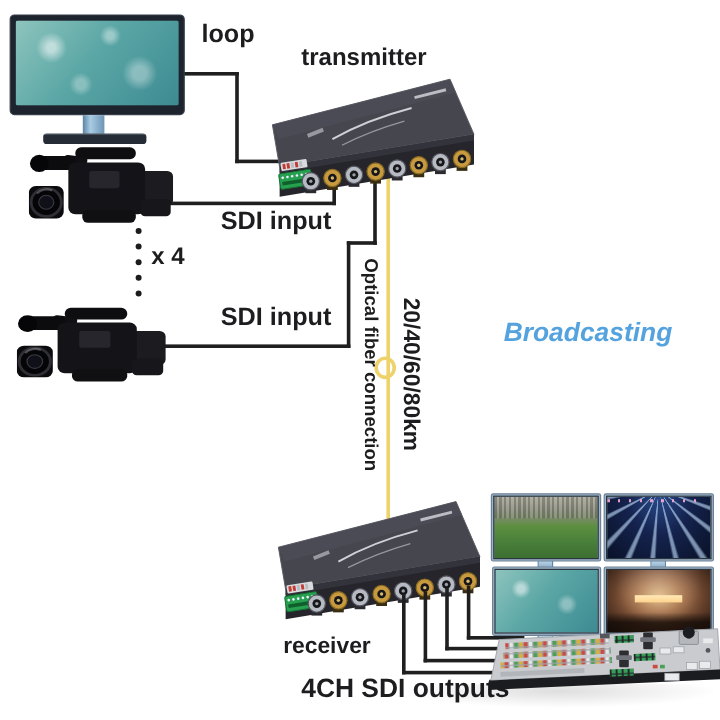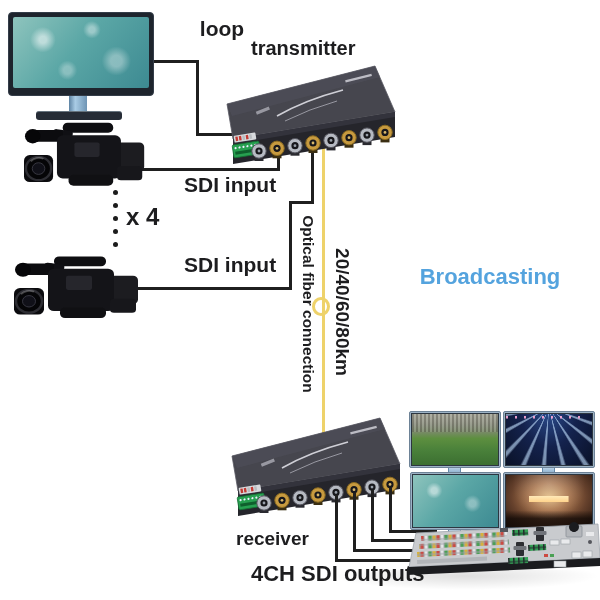--- a/index.html
+++ b/index.html
@@ -69,21 +69,21 @@
 
   <div class="lny" style="left:322px;top:147px;width:3px;height:289px;"></div>
   <div style="position:absolute;left:312px;top:297px;width:12px;height:13px;border:3px solid #eed26a;border-radius:50%;"></div>
 
   <div id="mon-bezel">
     <div id="mon-screen"></div>
   </div>
   <div id="mon-neck"></div>
   <div id="mon-base"></div>
 
-  <div class="lbl" style="left:150px;top:19px;width:80px;font-size:21px;line-height:19.5px;text-align:center;padding-left:32px;">
+  <div class="lbl" style="left:150px;top:19px;width:80px;font-size:21px;line-height:19.5px;text-align:center;">
     <span>loop</span><br>
   </div>
   <div class="lbl" style="left:251px;top:37px;font-size:20px;">transmitter</div>
 
   <svg style="left:24px;top:112px;" width="126" height="88" viewBox="0 0 130 98" preserveAspectRatio="none">
     <rect x="92" y="34" width="32" height="32" rx="5" fill="#1c1c20"></rect>
     <rect x="40" y="12" width="52" height="11" rx="5" fill="#0e0e11"></rect>
     <rect x="30" y="20" width="20" height="12" rx="3" fill="#101014" transform="rotate(8 40 26)"></rect>
     <rect x="10" y="20" width="30" height="13" rx="3" fill="#0c0c0f"></rect>
     <circle cx="9" cy="27" r="8" fill="#060608"></circle>
@@ -95,21 +95,21 @@
     <circle cx="15" cy="63" r="13" fill="#050507" stroke="#2e2e34" stroke-width="2.5"></circle>
     <circle cx="15" cy="63" r="6.5" fill="#101018" stroke="#3a3a44" stroke-width="1"></circle>
     <path d="M7,55 A11,11 0 0 1 20,52" stroke="rgba(255,255,255,.25)" fill="none" stroke-width="2"></path>
   </svg>
 
   <div class="dot" style="left:113px;top:190px;"></div>
   <div class="dot" style="left:113px;top:203px;"></div>
   <div class="dot" style="left:113px;top:216px;"></div>
   <div class="dot" style="left:113px;top:229px;"></div>
   <div class="dot" style="left:113px;top:242px;"></div>
-  <div class="lbl" style="left:126px;top:203px;font-size:24px;">x 4</div>
+  <div class="lbl" style="left:126px;top:203px;font-size:20px;">x 4</div>
 
   <svg style="left:14px;top:246px;" width="130" height="86" viewBox="0 0 130 98" preserveAspectRatio="none">
     <rect x="92" y="34" width="32" height="32" rx="5" fill="#1c1c20"></rect>
     <rect x="40" y="12" width="52" height="11" rx="5" fill="#0e0e11"></rect>
     <rect x="30" y="20" width="20" height="12" rx="3" fill="#101014" transform="rotate(8 40 26)"></rect>
     <rect x="10" y="20" width="30" height="13" rx="3" fill="#0c0c0f"></rect>
     <circle cx="9" cy="27" r="8" fill="#060608"></circle>
     <rect x="34" y="26" width="66" height="48" rx="6" fill="#141418"></rect>
     <rect x="52" y="34" width="26" height="16" rx="2" fill="#26262c"></rect>
     <rect x="96" y="60" width="26" height="16" rx="4" fill="#17171b"></rect>
@@ -198,21 +198,21 @@
           <circle r="7.2" fill="#c79a3f" stroke="#8a6a20" stroke-width="1"></circle>
           <circle r="3.6" fill="#17171b"></circle>
           <circle r="1.4" fill="#d8b86a"></circle>
         </g>
     </g>
   </svg>
 
   <div class="lbl rot" style="left:216px;top:294px;width:182px;height:20px;font-size:15.5px;">Optical fiber connection</div>
   <div class="lbl rot" style="left:267px;top:301px;width:150px;height:22px;font-size:19px;">20/40/60/80km</div>
 
-  <div class="lbl" style="left:417px;top:266px;width:146px;font-size:22px;line-height:21px;text-align:center;color:#54a3de;">
+  <div class="lbl" style="left:417px;top:266px;width:146px;font-size:22px;line-height:21px;text-align:center;color:#54a3de;font-style:italic;">
     <span>Broadcasting</span><br>
   </div>
 
   <svg style="left:230px;top:412px;" width="175" height="105" viewBox="0 0 175 105">
     <polygon points="2,44 150,6 170,52 8,79" fill="#46464e" stroke="#5a5a64" stroke-width="0.8"></polygon>
     <polygon points="2,44 150,6 155,17 7,56" fill="#51515b" opacity="0.55"></polygon>
     <path d="M52,56 Q80,40 118,30" stroke="#e8e8ee" stroke-width="1.6" fill="none" opacity="0.85"></path>
     <path d="M60,61 Q84,49 112,41" stroke="#cfcfd8" stroke-width="1" fill="none" opacity="0.6"></path>
     <rect x="120" y="17" width="27" height="2.4" fill="#d8d8e0" opacity="0.8" transform="rotate(-14 133 18)"></rect>
     <rect x="36" y="44" width="3.2" height="14" fill="#cfcfd8" opacity="0.6" transform="rotate(68 38 51)"></rect>

